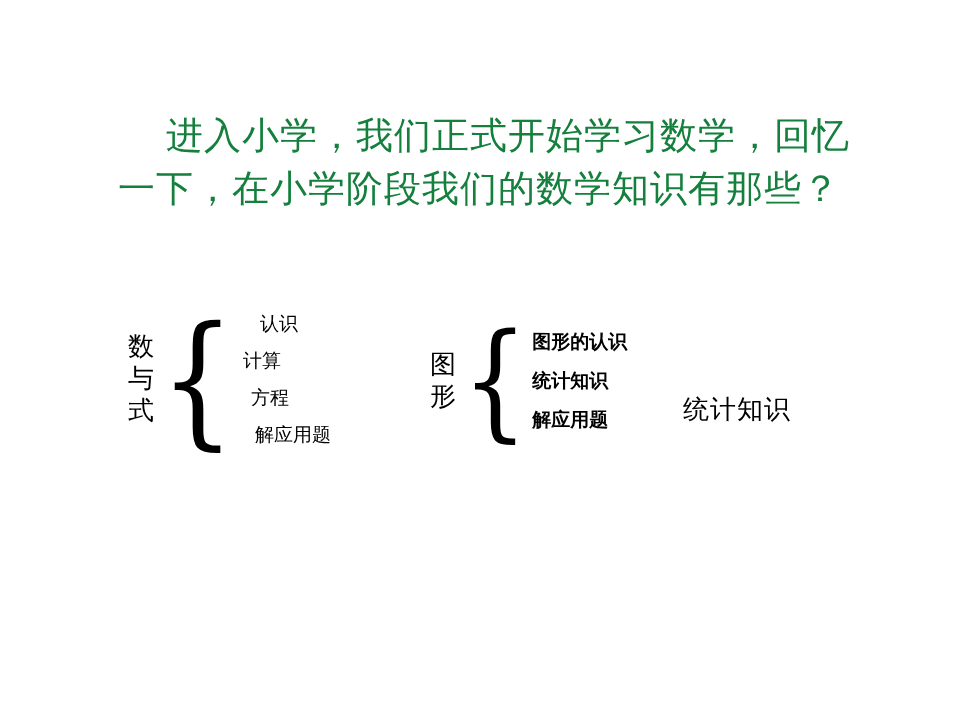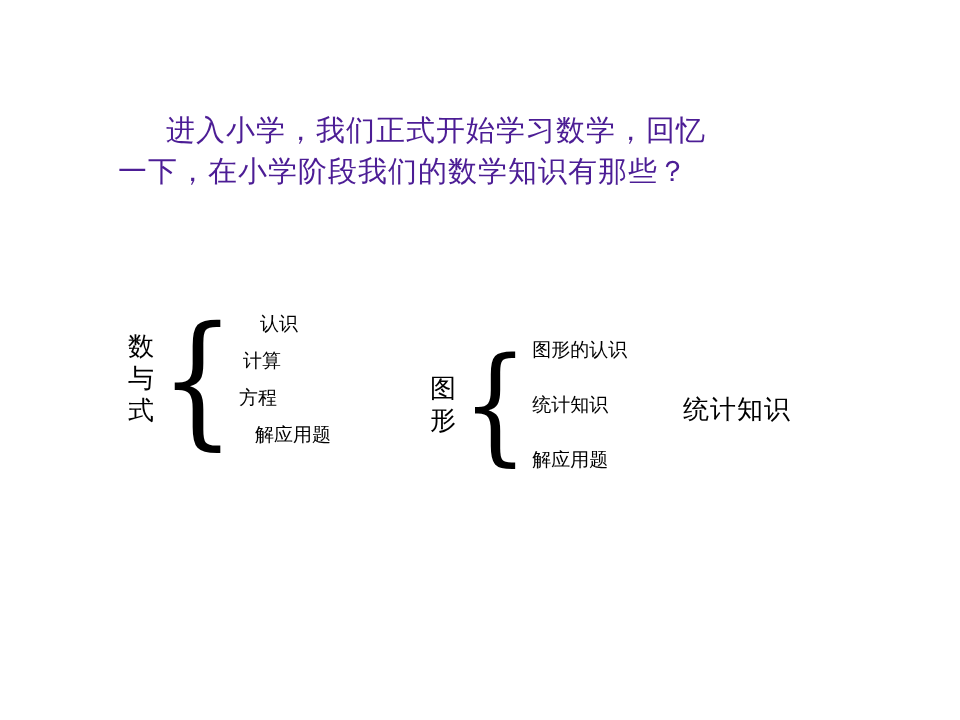--- a/index.html
+++ b/index.html
@@ -18,24 +18,24 @@
     position: relative;
     width: 960px;
     height: 720px;
     background: #ffffff;
   }
   .intro {
     position: absolute;
     left: 118px;
     top: 110px;
     width: 740px;
-    font-size: 29px;
+    font-size: 37px;
     line-height: 1.42;
     letter-spacing: 1px;
-    color: #4c1d95;
+    color: #15803d;
     font-family: "DejaVu Serif", "Liberation Serif", serif;
   }
   .intro .line-indent {
     display: block;
     text-indent: 48px;
   }
   .intro .line-plain {
     display: block;
     text-indent: 0;
   }
@@ -77,29 +77,29 @@
   }
 
   
   #group-number {
     left: 128px;
     top: 305px;
   }
   #group-number .items .item { margin: 9px 0; }
   #group-number .items .item:nth-child(1) { margin-left: 21px; }
   #group-number .items .item:nth-child(2) { margin-left: 4px; }
-  #group-number .items .item:nth-child(3) { }
+  #group-number .items .item:nth-child(3) { margin-left: 12px; }
   #group-number .items .item:nth-child(4) { margin-left: 16px; }
 
   
   #group-shape {
     left: 430px;
     top: 322px;
   }
-  #group-shape .items .item { margin: 18px 0; }
+  #group-shape .items .item { margin: 10px 0; font-weight: bold; }
 
   
   #group-stats {
     position: absolute;
     left: 683px;
     top: 392px;
     font-size: 26px;
     letter-spacing: 1px;
     white-space: nowrap;
   }

